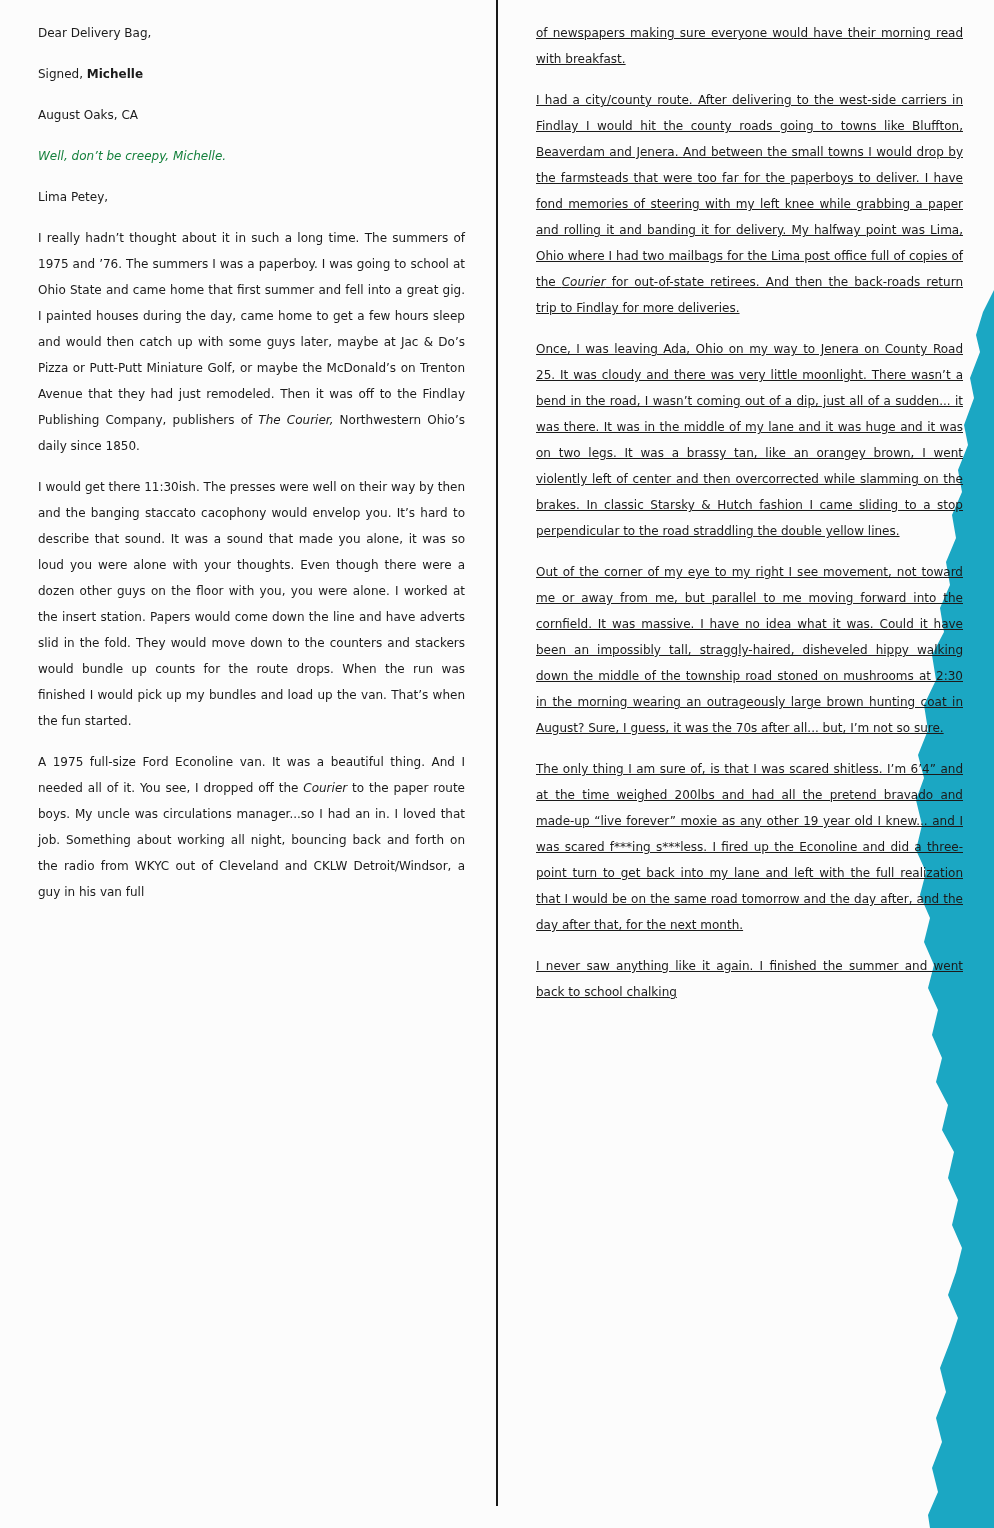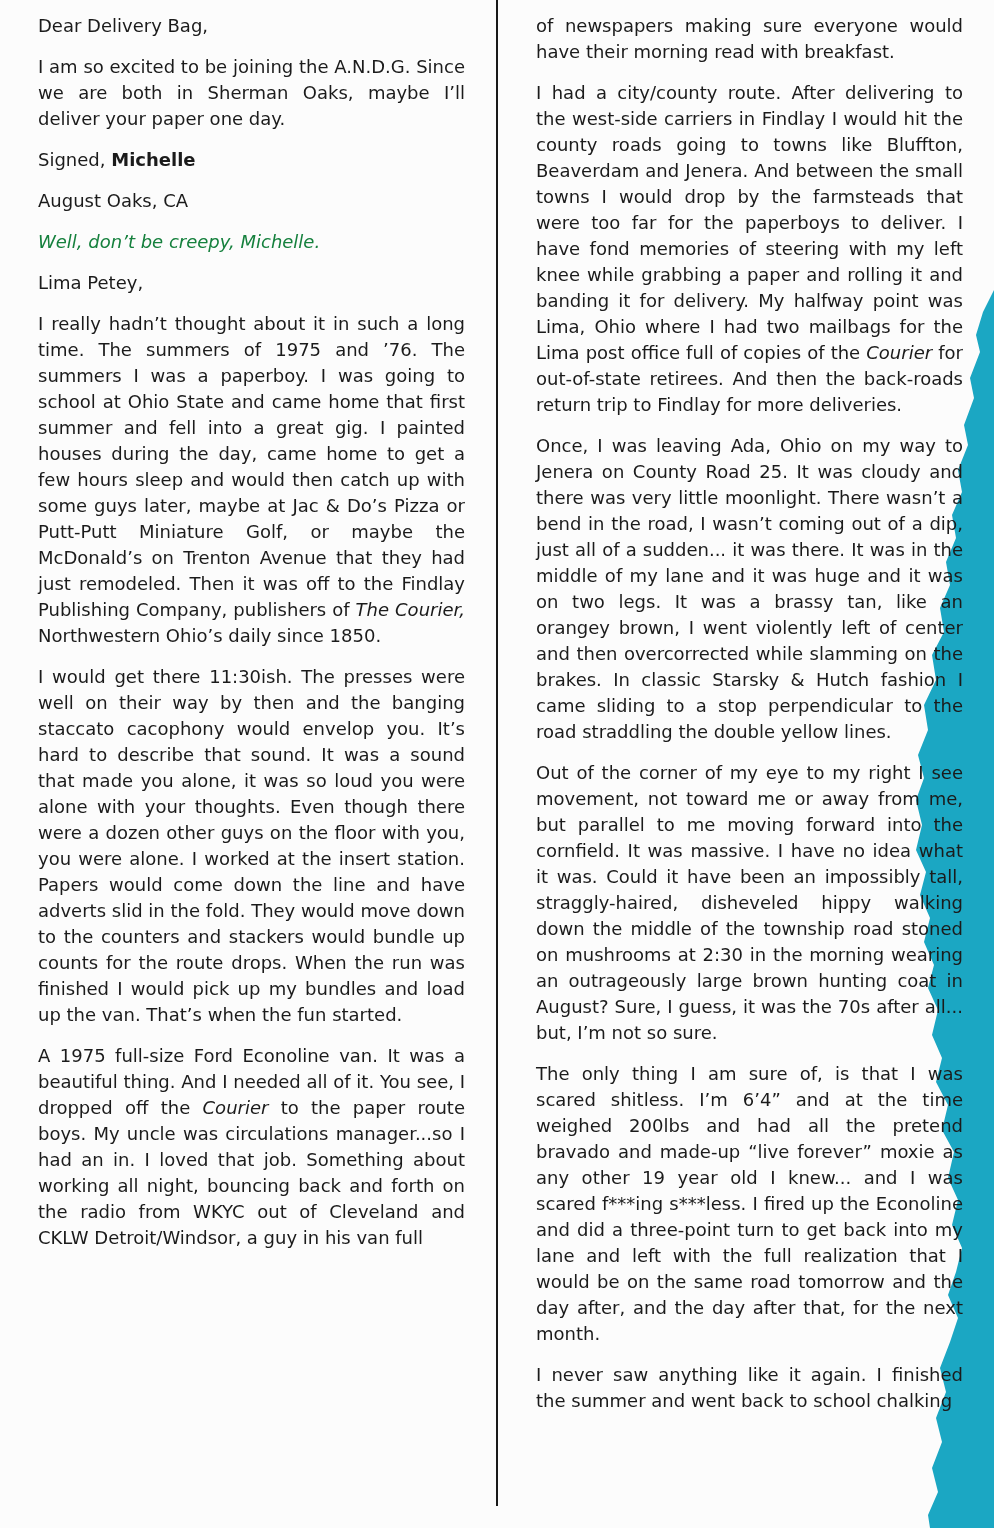--- a/index.html
+++ b/index.html
@@ -28,29 +28,29 @@
     position: absolute;
     left: 496px;
     top: 0;
     width: 2px;
     height: 1506px;
     background: #191919;
     z-index: 2;
   }
   .col {
     position: absolute;
-    top: 13px;
+    top: 20px;
     width: 427px;
     z-index: 3;
-    font-size: 18px;
+    font-size: 12px;
     line-height: 26px;
     text-align: justify;
   }
   .col-left  { left: 38px; }
-  .col-right { left: 536px; }
+  .col-right { left: 536px; text-decoration: underline; }
   .col p {
     margin: 0 0 15px 0;
   }
   .editor {
     color: #15803d;
     font-style: italic;
   }
   .italic { font-style: italic; }
   .bold   { font-weight: 700; margin-top: 28px; }
 </style>
@@ -66,21 +66,20 @@
       48,755 54,778 46,800 52,825 46,850 56,872 50,895 60,918 54,942 64,965
       58,988 68,1010 62,1035 72,1058 66,1082 78,1105 72,1130 84,1152 78,1178 88,1200
       82,1225 92,1248 86,1272 78,1295 88,1318 80,1342 70,1368 76,1392 66,1418 72,1442
       62,1468 68,1492 58,1515 60,1528 124,1528"></polygon>
   </svg>
 
   <div class="divider"></div>
 
   <div class="col col-left">
     <p>Dear Delivery Bag,</p>
-    <p>I am so excited to be joining the A.N.D.G. Since we are both in Sherman Oaks, maybe I’ll deliver your paper one day.</p>
     <p><span>Signed, </span><span class="bold">Michelle</span></p>
     <p>August Oaks, CA</p>
     <p class="editor">Well, don’t be creepy, Michelle.</p>
     <p>Lima Petey,</p>
     <p><span>I really hadn’t thought about it in such a long time. The summers of 1975 and ’76. The summers I was a paperboy. I was going to school at Ohio State and came home that first summer and fell into a great gig. I painted houses during the day, came home to get a few hours sleep and would then catch up with some guys later, maybe at Jac &amp; Do’s Pizza or Putt-Putt Miniature Golf, or maybe the McDonald’s on Trenton Avenue that they had just remodeled.  Then it was off to the Findlay Publishing Company, publishers of </span><span class="italic">The Courier,</span><span> Northwestern Ohio’s daily since 1850.</span></p>
     <p>I would get there 11:30ish. The presses were well on their way by then and the banging staccato cacophony would envelop you. It’s hard to describe that sound. It was a sound that made you alone, it was so loud you were alone with your thoughts. Even though there were a dozen other guys on the floor with you, you were alone. I worked at the insert station. Papers would come down the line and have adverts slid in the fold. They would move down to the counters and stackers would bundle up counts for the route drops. When the run was finished I would pick up my bundles and load up the van.  That’s when the fun started.</p>
     <p><span>A 1975 full-size Ford Econoline van. It was a beautiful thing. And I needed all of it. You see, I dropped off the </span><span class="italic">Courier</span><span> to the paper route boys. My uncle was circulations manager...so I had an in. I loved that job. Something about working all night, bouncing back and forth on the radio from WKYC out of Cleveland and CKLW Detroit/Windsor, a guy in his van full</span></p>
   </div>
 
   <div class="col col-right">

